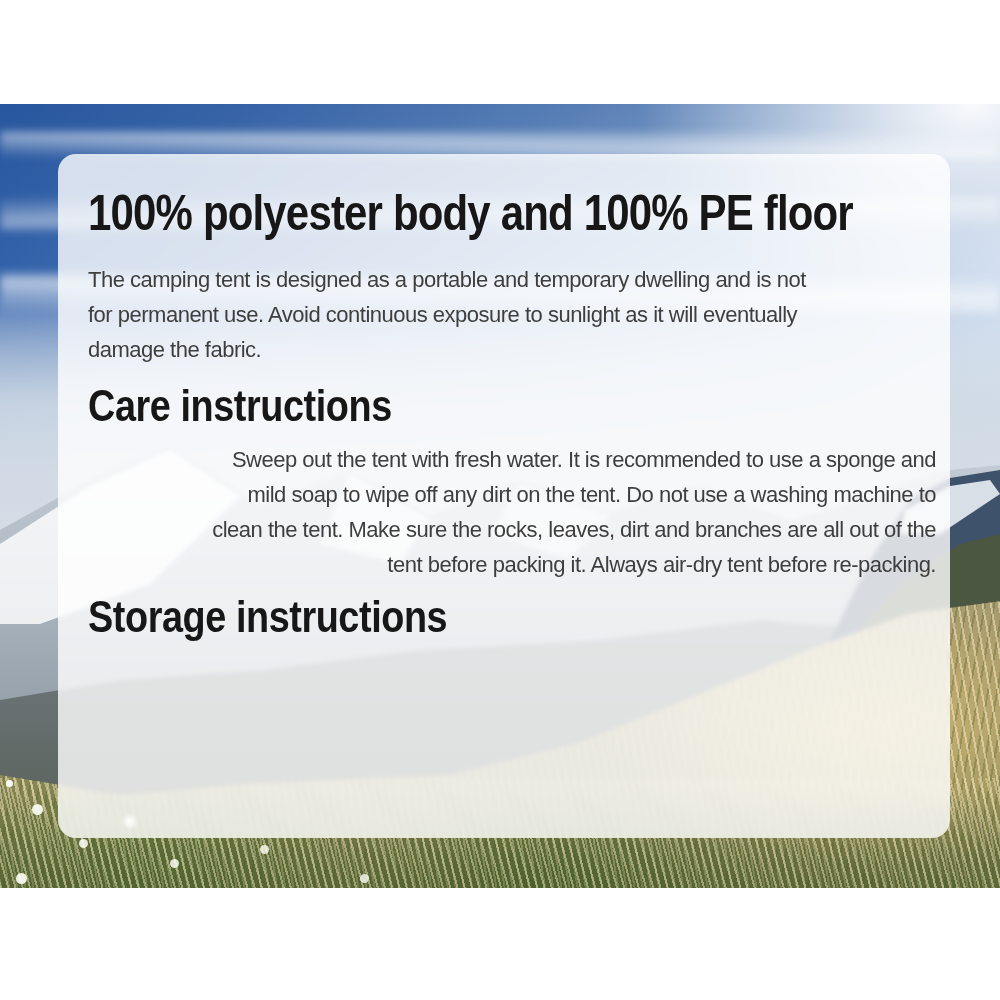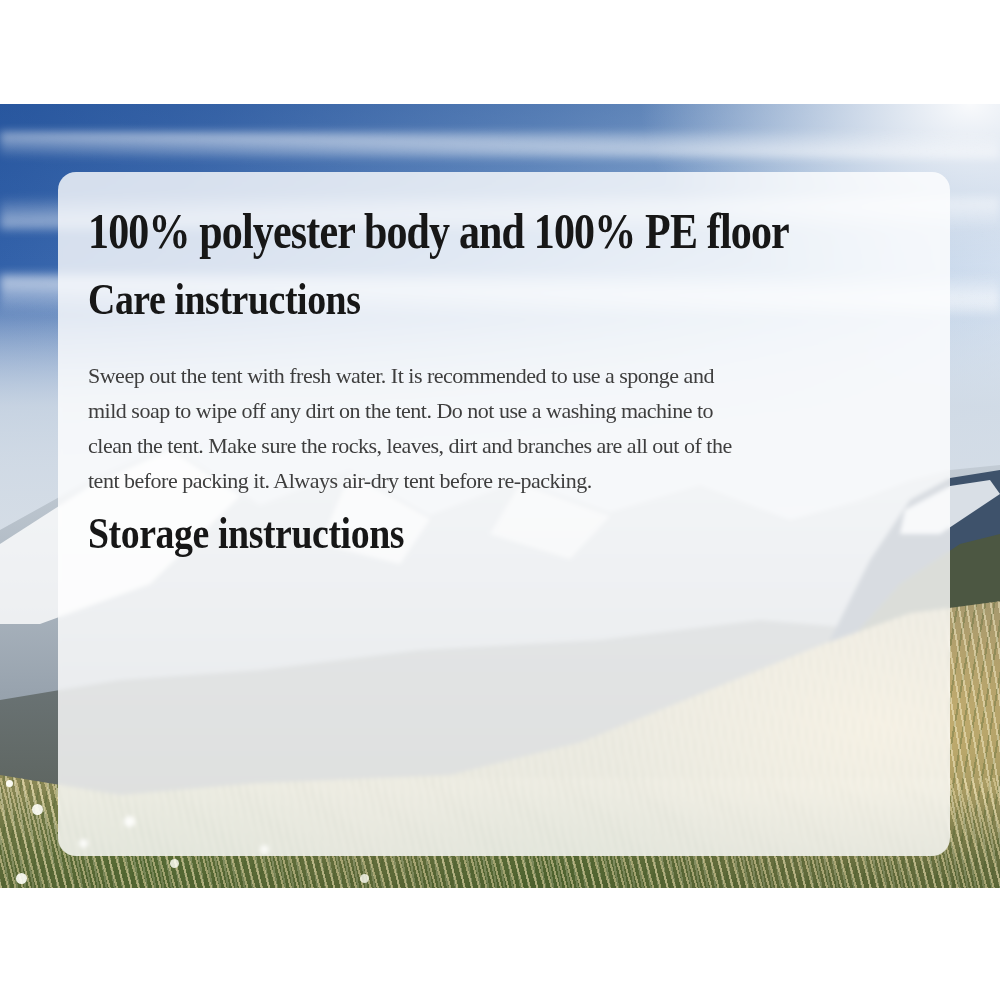--- a/index.html
+++ b/index.html
@@ -51,40 +51,40 @@
       305px 140px 0 2px rgba(255,255,250,0.9), 355px 95px 0 1px rgba(252,252,242,0.8),
       410px 150px 0 3px rgba(255,255,250,0.92), 470px 110px 0 1px rgba(252,252,242,0.8),
       520px 160px 0 2px rgba(255,255,250,0.9), 575px 130px 0 1px rgba(252,252,242,0.8),
       635px 155px 0 2px rgba(255,255,250,0.85), 700px 140px 0 1px rgba(252,252,242,0.8),
       760px 165px 0 2px rgba(255,255,250,0.85), 835px 150px 0 1px rgba(252,252,242,0.8),
       45px 130px 0 3px rgba(255,255,250,0.95), 12px 95px 0 2px rgba(255,255,250,0.9),
       95px 155px 0 2px rgba(255,255,250,0.9), 148px 170px 0 2px rgba(255,255,250,0.9);
   }
   
   .card{
-    position:absolute;left:58px;top:172px;width:892px;height:684px;
+    position:absolute;left:58px;top:154px;width:892px;height:684px;
     border-radius:18px;background:rgba(255,255,255,0.80);
     backdrop-filter:blur(2px);-webkit-backdrop-filter:blur(2px);
-    box-sizing:border-box;padding:30px 14px 12px 30px;font-family:Liberation Serif, serif;
+    box-sizing:border-box;padding:30px 14px 12px 30px;
   }
   .title{
     margin:0;font-size:50px;line-height:58px;font-weight:bold;letter-spacing:-1px;
     color:#171717;transform:scaleX(0.84);transform-origin:left top;white-space:nowrap;
   }
   .section-heading{
     margin:0;font-size:45px;line-height:52px;font-weight:bold;letter-spacing:-0.5px;
     color:#171717;transform:scaleX(0.84);transform-origin:left top;white-space:nowrap;
   }
   .para{
     margin:0;font-size:22px;line-height:35px;letter-spacing:-0.5px;
     color:#3e3e3e;white-space:pre-line;
   }
   .m-intro{margin-top:20px;}
   .m-h-care{margin-top:13px;}
-  .m-p-care{margin-top:33px;}
+  .m-p-care{margin-top:10px;text-align:right;}
   .m-h-storage{margin-top:9px;}
   .m-p-storage{margin-top:16px;}
 </style>
 </head>
 <body>
 
 <div class="page">
 
   <div class="photo">
     <div class="sky"></div>
@@ -112,20 +112,23 @@
       <polygon fill="#3e526b" points="820,286 870,186 910,126 950,104 1000,96 1000,286"></polygon>
       <polygon fill="rgba(245,248,252,0.85)" points="905,136 950,112 990,106 1000,120 940,160 900,160"></polygon>
       <polygon fill="#4c5742" points="820,300 900,210 960,170 1000,160 1000,420 820,420"></polygon>
     </svg>
     <div class="meadow"></div>
     <div class="dandelions"></div>
   </div>
 
   <div class="card">
     <h1 class="title">100% polyester body and 100% PE floor</h1>
+    <p class="para m-intro">The camping tent is designed as a portable and temporary dwelling and is not
+for permanent use. Avoid continuous exposure to sunlight as it will eventually
+damage the fabric.</p>
     <h2 class="section-heading m-h-care">Care instructions</h2>
     <p class="para m-p-care">Sweep out the tent with fresh water. It is recommended to use a sponge and
 mild soap to wipe off any dirt on the tent. Do not use a washing machine to
 clean the tent. Make sure the rocks, leaves, dirt and branches are all out of the
 tent before packing it. Always air-dry tent before re-packing.</p>
     <h2 class="section-heading m-h-storage">Storage instructions</h2>
   </div>
 
 </div>
 

